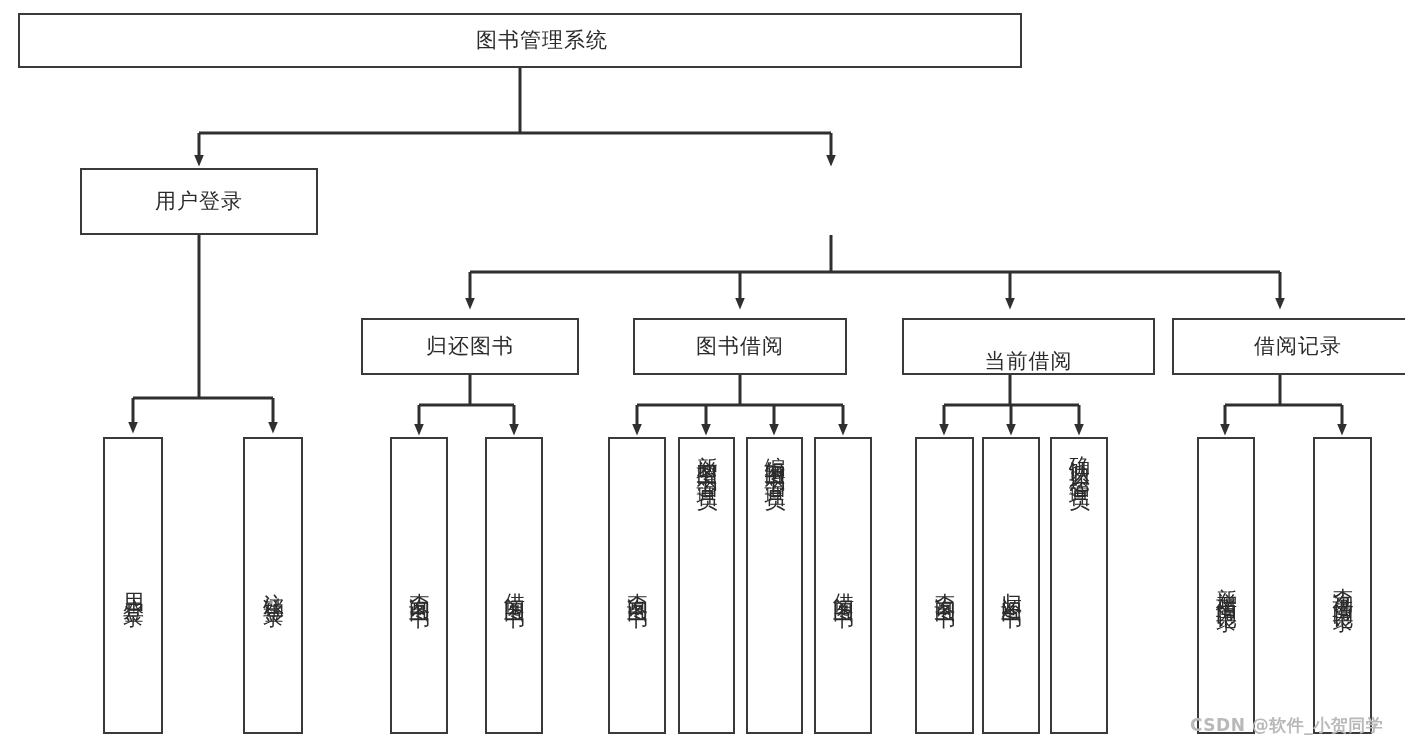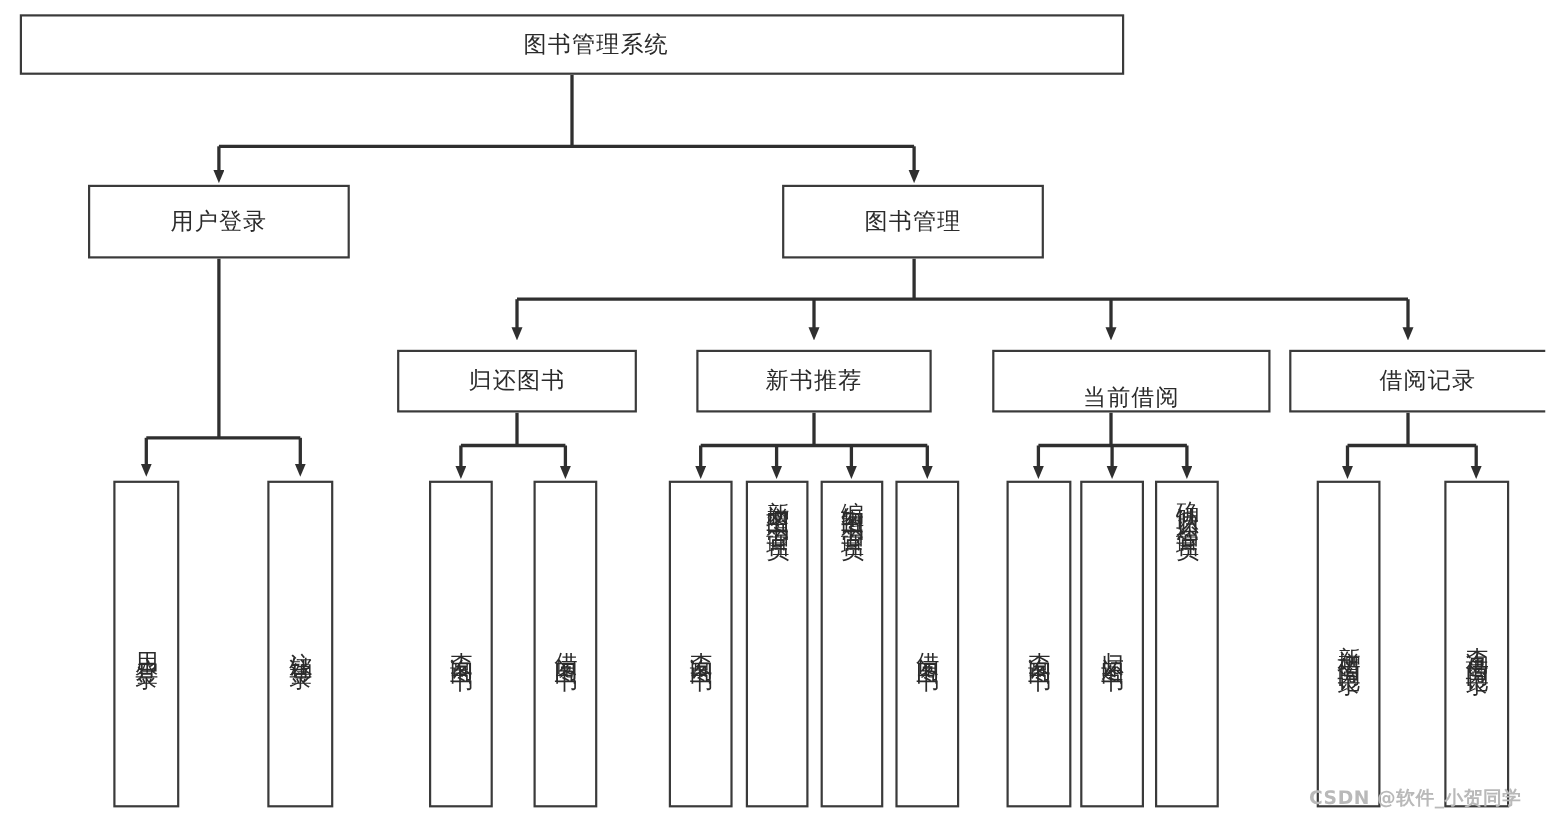--- a/index.html
+++ b/index.html
@@ -122,30 +122,27 @@
   </svg>
 
   <div class="node" style="left:18px; top:13px; width:1004px; height:55px;padding-left:44px;">
     <span class="label">图书管理系统</span>
   </div>
 
   <div class="node" style="left:80px; top:168px; width:238px; height:67px;">
     <span class="label">用户登录</span>
   </div>
 
-  <div class="node" style="left:711px; top:168px; width:238px; height:67px;">
-    <span class="label">图书管理</span>
-  </div>
 
   <div class="node" style="left:361px; top:318px; width:218px; height:57px;">
     <span class="label">归还图书</span>
   </div>
 
   <div class="node" style="left:633px; top:318px; width:214px; height:57px;">
-    <span class="label">新书推荐</span>
+    <span class="label">图书借阅</span>
   </div>
 
   <div class="node" style="left:902px; top:318px; width:253px; height:57px;align-items:flex-end;">
     <span class="label">当前借阅</span>
   </div>
 
   <div class="node" style="left:1172px; top:318px; width:252px; height:57px;">
     <span class="label">借阅记录</span>
   </div>
 

